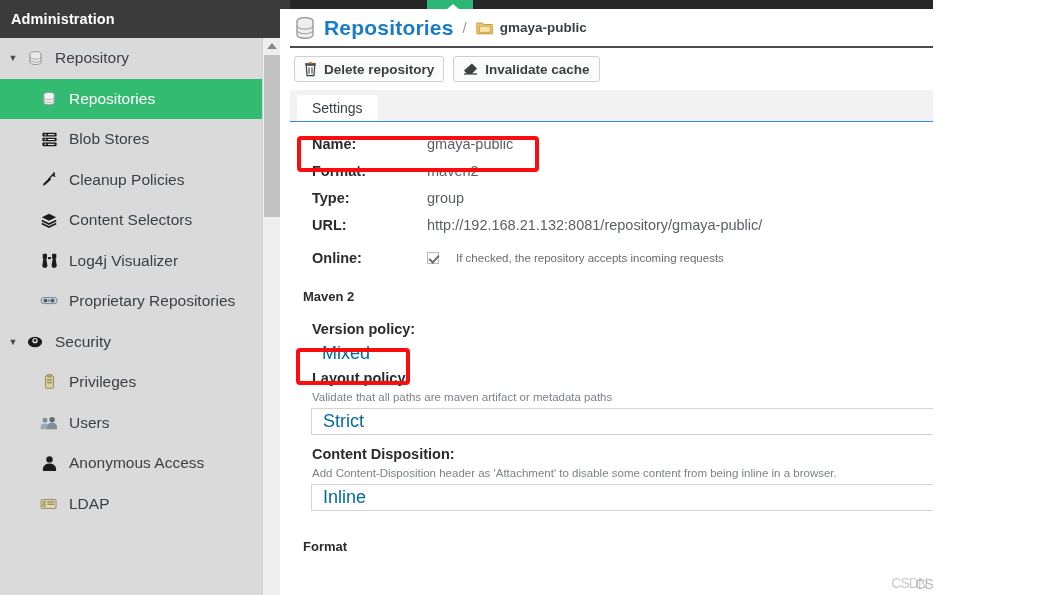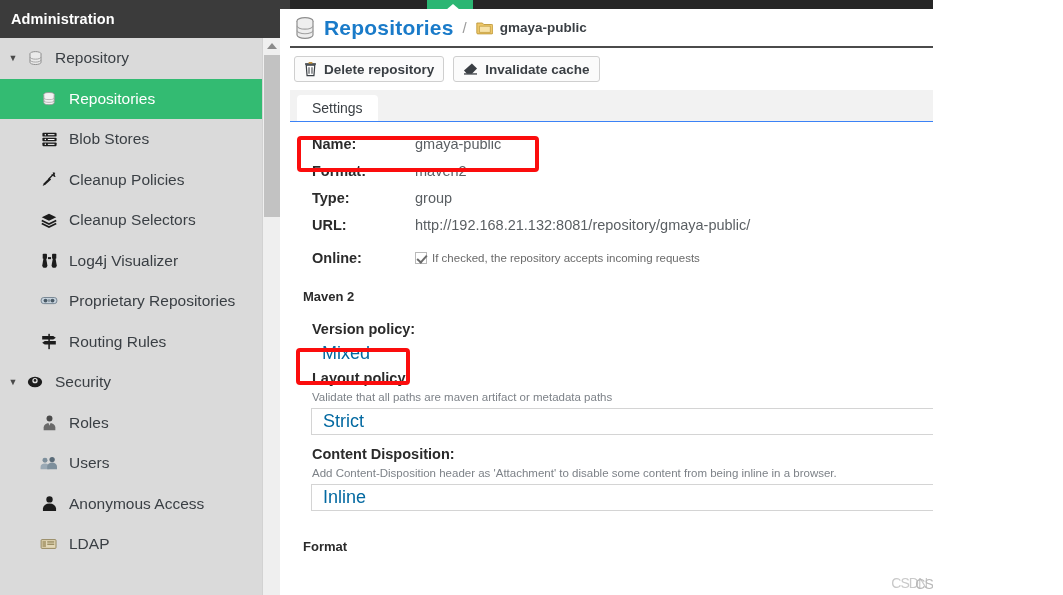--- a/index.html
+++ b/index.html
@@ -194,20 +194,21 @@
     left: 0; right: 0; top: 115px; bottom: 0;
     background: #ffffff;
     padding: 12px 0 0 0;
     overflow: hidden;
   }
   .kv-row {
     display: flex;
     align-items: baseline;
     height: 27px;
     padding-left: 22px;
+    gap: 12px;
   }
   .kv-key {
     width: 103px;
     flex: 0 0 103px;
     font-size: 14.5px;
     font-weight: bold;
     color: #2b2b2b;
   }
   .kv-val {
     font-size: 14.5px;
@@ -363,21 +364,21 @@
       </div>
 
       <div class="nav-item child">
         <span class="nav-icon">
           <svg width="18" height="17" viewBox="0 0 20 20">
             <path d="M10 2 L18.5 6.2 L10 10.4 L1.5 6.2 Z" fill="#1c1c1c"></path>
             <path d="M1.5 10 L10 14.2 L18.5 10" fill="none" stroke="#1c1c1c" stroke-width="2"></path>
             <path d="M1.5 13.6 L10 17.8 L18.5 13.6" fill="none" stroke="#1c1c1c" stroke-width="2"></path>
           </svg>
         </span>
-        <span class="nav-label">Cleanup Selectors</span>
+        <span class="nav-label">Content Selectors</span>
       </div>
 
       <div class="nav-item child">
         <span class="nav-icon">
           <svg width="17" height="17" viewBox="0 0 20 20">
             <rect x="2" y="2" width="5" height="6" rx="1" fill="#1c1c1c"></rect>
             <rect x="13" y="2" width="5" height="6" rx="1" fill="#1c1c1c"></rect>
             <path d="M3 7 L1.5 15.5 a3 3 0 0 0 6 0 L6 7 Z" fill="#1c1c1c"></path>
             <path d="M17 7 L18.5 15.5 a3 3 0 0 1 -6 0 L14 7 Z" fill="#1c1c1c"></path>
             <rect x="8.2" y="6" width="3.6" height="2.4" fill="#1c1c1c"></rect>
@@ -391,54 +392,45 @@
           <svg width="18" height="14" viewBox="0 0 20 16">
             <rect x="1" y="4" width="18" height="7" rx="3" fill="#c7d3dd" stroke="#6d7d8a" stroke-width="1"></rect>
             <circle cx="6" cy="7.5" r="2.2" fill="#4a5a66"></circle>
             <circle cx="14" cy="7.5" r="2.2" fill="#4a5a66"></circle>
             <rect x="8.6" y="6" width="2.8" height="3" fill="#8a98a3"></rect>
           </svg>
         </span>
         <span class="nav-label">Proprietary Repositories</span>
       </div>
 
-      <div class="nav-item child">
-        <span class="nav-icon">
-          <svg width="18" height="17" viewBox="0 0 20 20">
-            <rect x="9.2" y="1" width="1.8" height="18" fill="#1c1c1c"></rect>
-            <path d="M2 3.5 h13 l3 2 l-3 2 H2 Z" fill="#1c1c1c"></path>
-            <path d="M18 9.5 H5 l-3 2 l3 2 h13 Z" fill="#1c1c1c"></path>
-          </svg>
-        </span>
-        <span class="nav-label">Routing Rules</span>
-      </div>
 
       <div class="nav-item group">
         <span class="caret">▼</span>
         <span class="nav-icon">
           <svg width="18" height="16" viewBox="0 0 20 18">
             <ellipse cx="10" cy="9" rx="8" ry="6" fill="#1c1c1c"></ellipse>
             <circle cx="10" cy="7.5" r="3" fill="#e2e2e2"></circle>
             <circle cx="10" cy="7.2" r="1.5" fill="#1c1c1c"></circle>
           </svg>
         </span>
         <span class="nav-label">Security</span>
       </div>
 
-
-      <div class="nav-item child">
-        <span class="nav-icon">
-          <svg width="15" height="18" viewBox="0 0 16 20">
-            <circle cx="8" cy="5" r="3.3" fill="#4a4a4a"></circle>
-            <path d="M1.5 18 v-3 a6.5 5 0 0 1 13 0 v3 Z" fill="#6a6a6a"></path>
-            <path d="M6.5 9 L8 13 L9.5 9" fill="#d8d8d8"></path>
-          </svg>
-        </span>
-        <span class="nav-label">Roles</span>
-      </div>
+      <div class="nav-item child">
+        <span class="nav-icon">
+          <svg width="13" height="18" viewBox="0 0 14 20">
+            <rect x="2.5" y="3" width="9" height="14" rx="1.5" fill="#d9d2a0" stroke="#8e8752" stroke-width="1"></rect>
+            <rect x="4.5" y="1.5" width="5" height="3" rx="1" fill="#b2aa6c" stroke="#8e8752" stroke-width="0.8"></rect>
+            <rect x="4.2" y="7" width="5.6" height="1.4" fill="#8e8752"></rect>
+            <rect x="4.2" y="10" width="5.6" height="1.4" fill="#8e8752"></rect>
+          </svg>
+        </span>
+        <span class="nav-label">Privileges</span>
+      </div>
+
 
       <div class="nav-item child">
         <span class="nav-icon">
           <svg width="18" height="16" viewBox="0 0 20 18">
             <circle cx="5.5" cy="6" r="2.8" fill="#7d8f9c"></circle>
             <path d="M0.5 16 v-2.5 a5 4 0 0 1 10 0 V16 Z" fill="#9aa9b5"></path>
             <circle cx="13.5" cy="5.2" r="3" fill="#5a6b78"></circle>
             <path d="M8 16 v-3 a5.5 4.5 0 0 1 11 0 V16 Z" fill="#7d8f9c"></path>
           </svg>
         </span>

